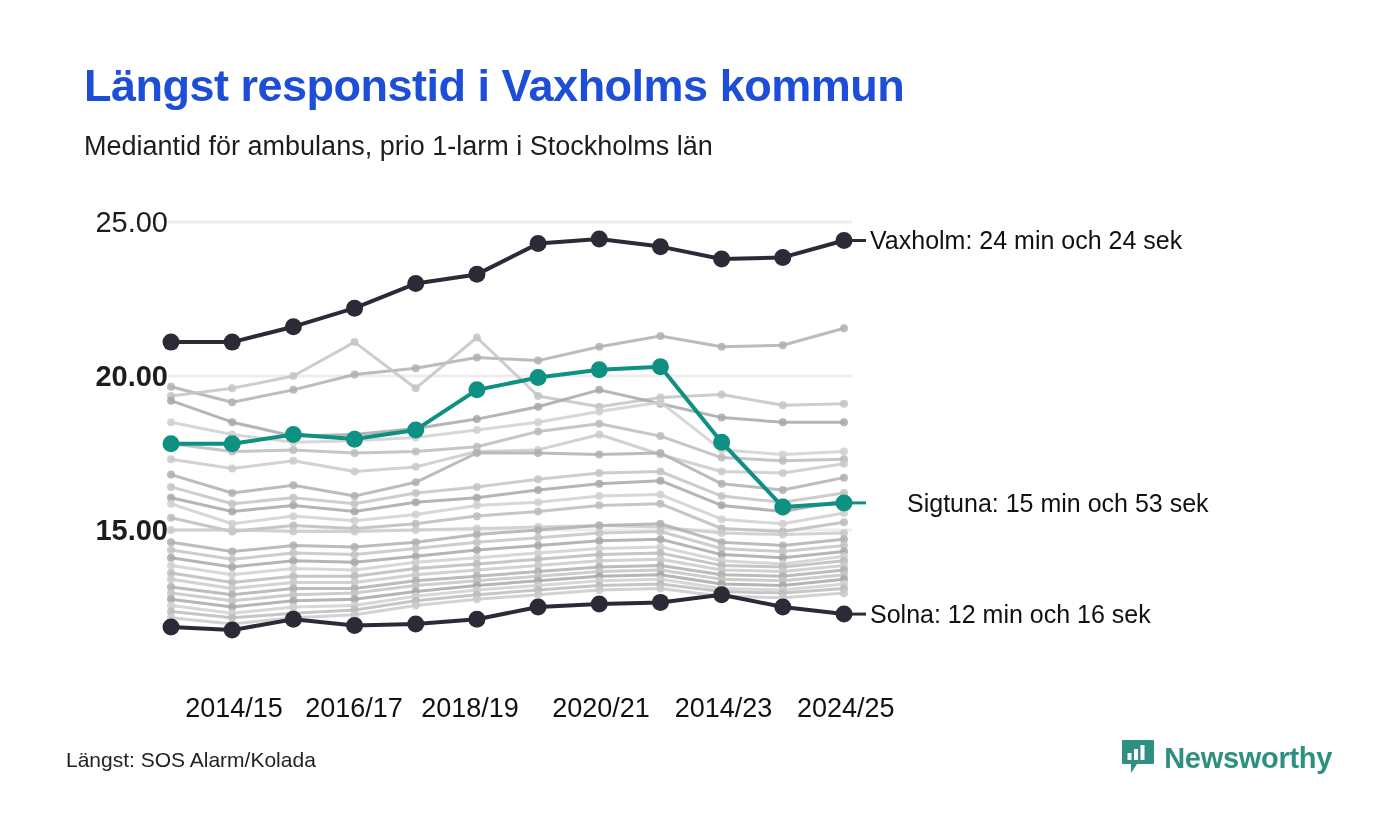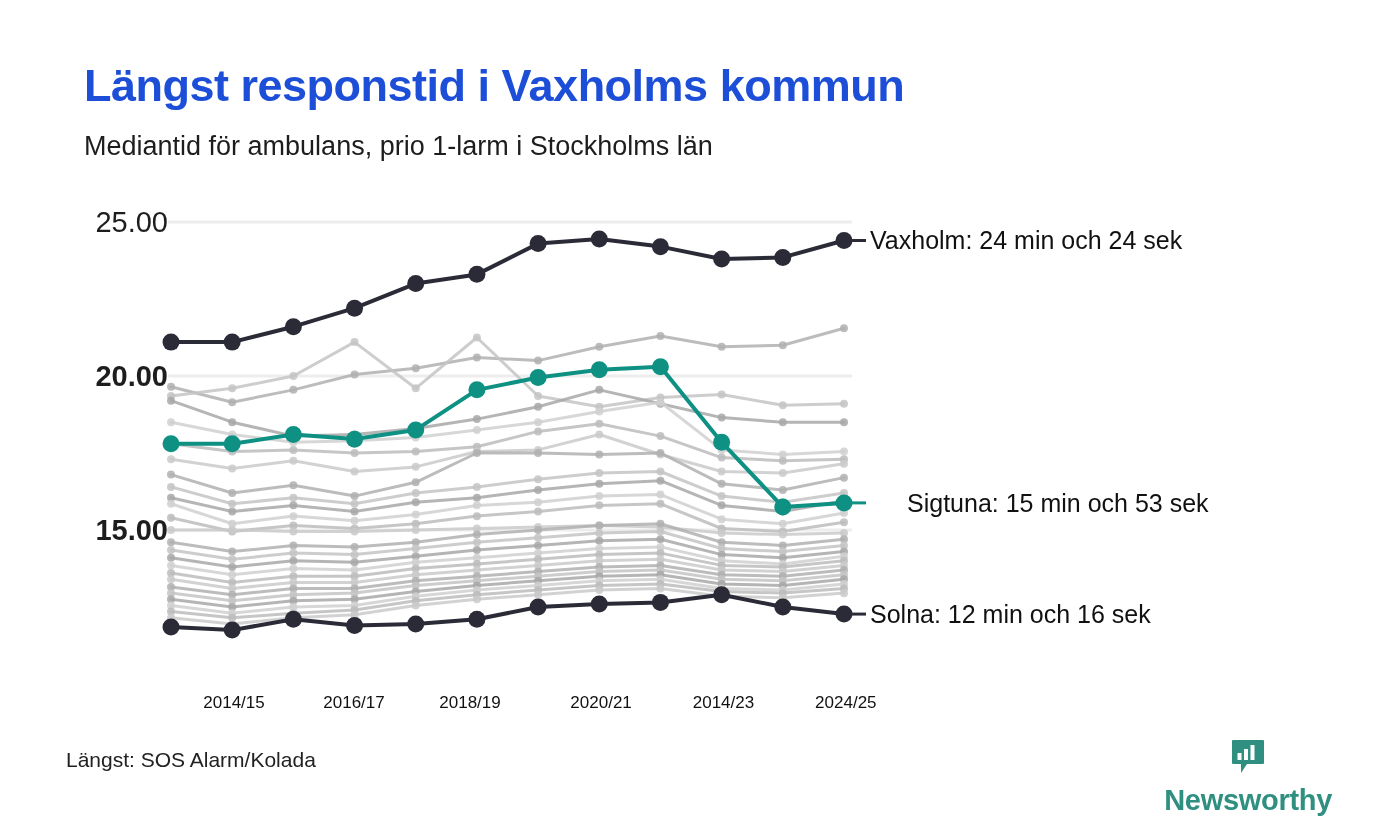--- a/index.html
+++ b/index.html
@@ -68,21 +68,21 @@
     font-size: 29px;
     color: #1d1d1d;
     text-align: right;
     white-space: nowrap;
     transform: translateY(-50%);
   }
 
   
   .xtick {
     position: absolute;
-    font-size: 17px;
+    font-size: 27px;
     color: #111111;
     text-align: center;
     white-space: nowrap;
     transform: translateX(-50%);
   }
 
   
   .series-label {
     position: absolute;
     font-size: 25px;
@@ -100,21 +100,20 @@
     color: #222222;
     white-space: nowrap;
   }
   .logo {
     position: absolute;
     right: 68px;
     top: 739px;
     display: flex;
     align-items: center;
     gap: 9px;
-    flex-direction: column;
   }
   .logo-mark {
     width: 34px;
     height: 38px;
     position: relative;
     flex: 0 0 auto;
   }
   .logo-text {
     font-size: 29px;
     font-weight: bold;

